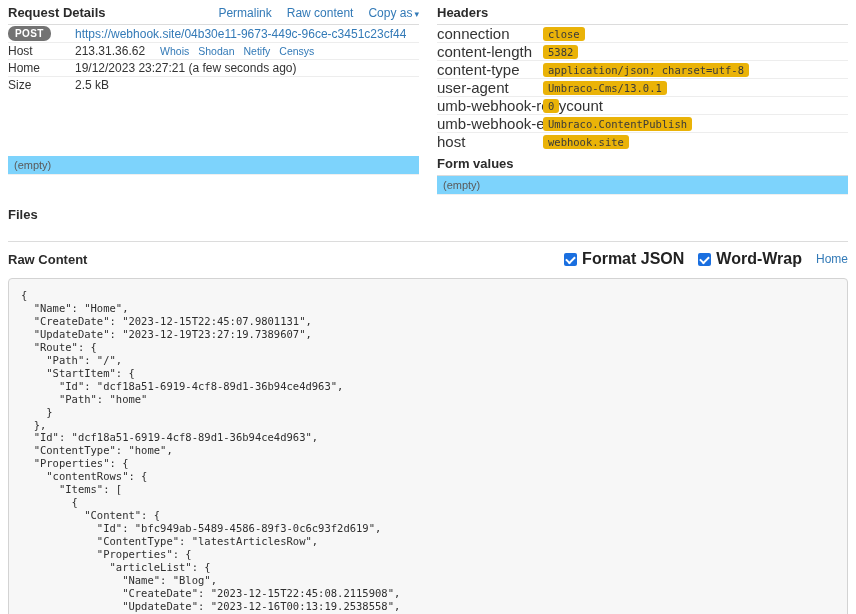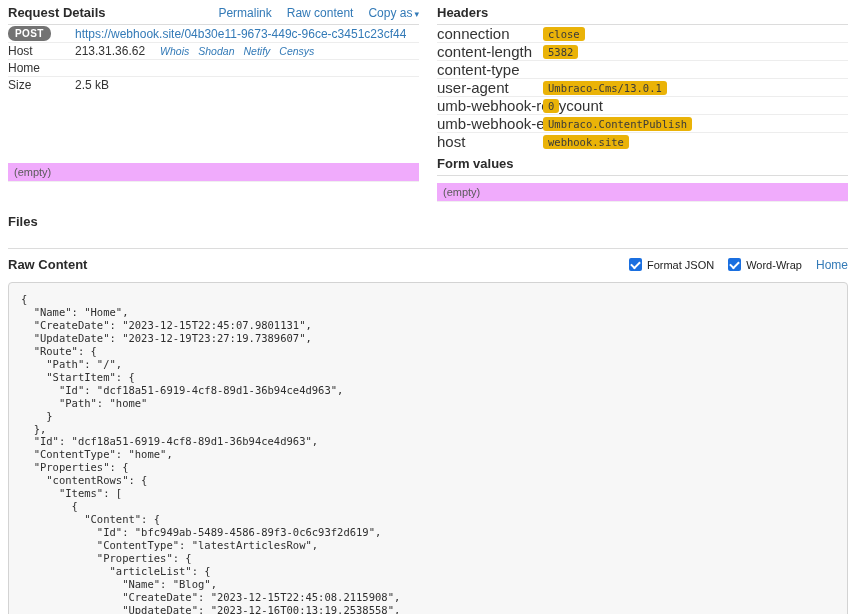--- a/index.html
+++ b/index.html
@@ -19,38 +19,38 @@
   .kv-row { display:flex; align-items:center; min-height:17px; }
   .kv-row + .kv-row { border-top:1px solid #ededed; }
   .kv-label { flex-shrink:0; font-size:12px; color:#333; white-space:nowrap; }
   .left .kv-label { width:67px; }
   .right .kv-label { width:106px; font-size:15px; }
   .kv-value { font-size:12px; color:#333; white-space:nowrap; overflow:hidden; }
 
   .badge-method { display:inline-block; background:#737373; color:#fff; font-weight:bold;
     font-size:10px; letter-spacing:.4px; padding:2px 7px; border-radius:7px; line-height:11px; }
   .sublinks { display:inline-flex; gap:9px; margin-left:15px; }
-  .sublinks a { font-size:10.5px;font-style:italic; }
+  .sublinks a { font-size:10.5px; }
   code.hv { font-family:"DejaVu Sans Mono", monospace; font-size:10.5px; color:#3a3a3a;
     background:#eab308; padding:1px 5px; border-radius:3px; white-space:nowrap; }
 
   .row2 { margin-top:6px; }
-  .empty-row { background:#f0abfc; border-bottom:1px solid #efefef; padding:3px 6px;
-    font-size:11px; color:#5a5a5a; min-height:17px;margin-top:7px; }
+  .empty-row { background:#7dd3fc; border-bottom:1px solid #efefef; padding:3px 6px;
+    font-size:11px; color:#5a5a5a; min-height:17px; }
 
   .files-sec { margin-top:10px; padding-bottom:18px; border-bottom:1px solid #dcdcdc; }
 
   .raw-head { margin-top:8px; display:flex; justify-content:space-between; align-items:center; }
   .raw-controls { display:flex; align-items:center; gap:14px; }
   .cb-group { display:flex; align-items:center; cursor:pointer; }
   .cb { width:13px; height:13px; background:#1a6fe0; border-radius:2px; display:inline-block;
     position:relative; flex-shrink:0; }
   .cb::after { content:""; position:absolute; left:2px; top:3px; width:7px; height:4px;
     border-left:2px solid #fff; border-bottom:2px solid #fff; transform:rotate(-45deg); }
-  .cb-label { font-size:11px; font-weight:normal; color:#222; margin-left:5px; }
+  .cb-label { font-size:16px; font-weight:bold; color:#222; margin-left:5px; }
 
   .json-box { margin-top:10px; background:#f7f7f7; border:1px solid #d3d3d3; border-radius:4px;
     padding:10px 12px; height:400px; overflow:hidden; }
   .json-box pre { font-family:"DejaVu Sans Mono", monospace; font-size:10.5px;
     line-height:12.95px; color:#2e2e2e; white-space:pre; }
 </style>
 </head>
 <body>
 
 <div class="page">
@@ -74,20 +74,21 @@
         <span class="kv-value">213.31.36.62</span>
         <span class="sublinks">
           <a class="lnk">Whois</a>
           <a class="lnk">Shodan</a>
           <a class="lnk">Netify</a>
           <a class="lnk">Censys</a>
         </span>
       </div>
       <div class="kv-row">
         <span class="kv-label">Home</span>
+        <span class="kv-value">19/12/2023 23:27:21 (a few seconds ago)</span>
       </div>
       <div class="kv-row">
         <span class="kv-label">Size</span>
         <span class="kv-value">2.5 kB</span>
       </div>
     </div>
 
     <div class="col right">
       <div class="sec-head">
         <span class="sec-title">Headers</span>
@@ -95,20 +96,21 @@
       <div class="kv-row">
         <span class="kv-label">connection</span>
         <code class="hv">close</code>
       </div>
       <div class="kv-row">
         <span class="kv-label">content-length</span>
         <code class="hv">5382</code>
       </div>
       <div class="kv-row">
         <span class="kv-label">content-type</span>
+        <code class="hv">application/json; charset=utf-8</code>
       </div>
       <div class="kv-row">
         <span class="kv-label">user-agent</span>
         <code class="hv">Umbraco-Cms/13.0.1</code>
       </div>
       <div class="kv-row">
         <span class="kv-label">umb-webhook-retrycount</span>
         <code class="hv">0</code>
       </div>
       <div class="kv-row">

